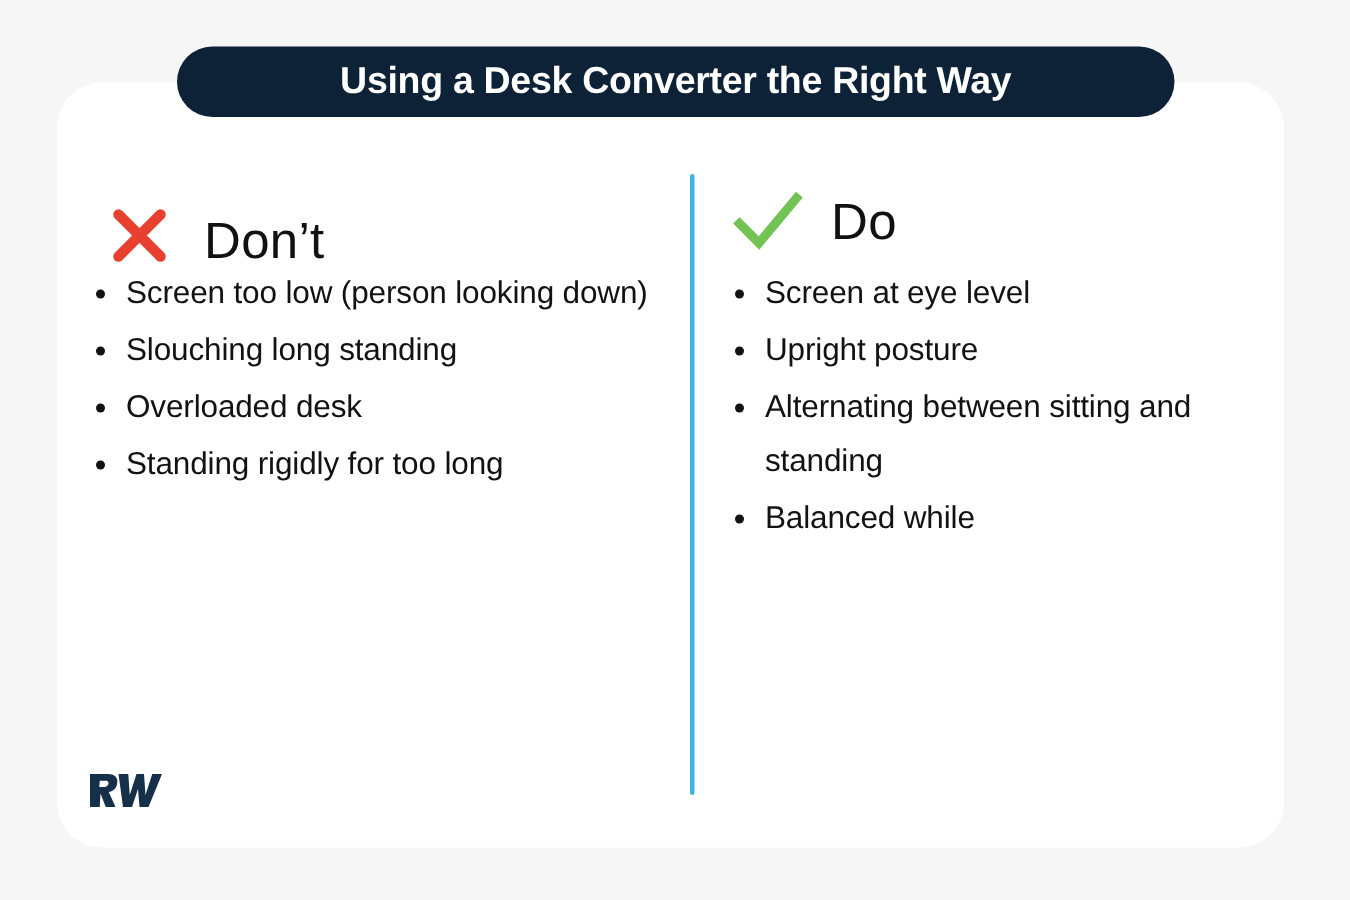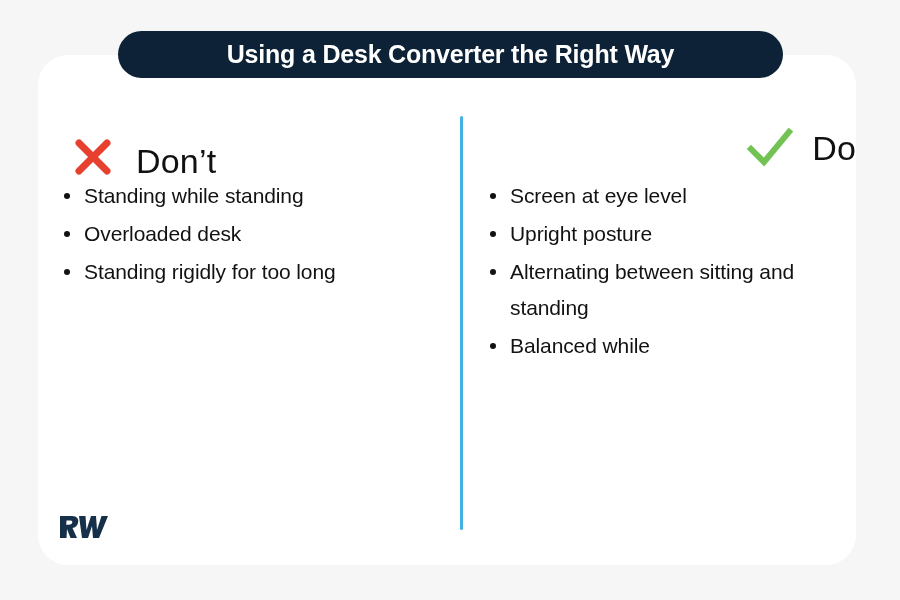--- a/index.html
+++ b/index.html
@@ -93,21 +93,21 @@
   }
 
   
   .col-head {
     display: flex;
     align-items: center;
     height: 60px;
     margin-top: 18px;
   }
   .col-head-left  { margin-left: 12px; align-items: flex-end; }
-  .col-head-right { margin-left: 2px; justify-content: flex-end; }
+  .col-head-right { margin-left: 2px; }
 
   .mark-icon {
     display: block;
     flex: 0 0 auto;
   }
   .head-label {
     font-family: "Liberation Sans", sans-serif;
     font-size: 34px;
     font-weight: normal;
     color: #111111;
@@ -175,21 +175,22 @@
     <div class="column column-left">
       <div class="col-head col-head-left">
         <svg class="mark-icon" width="42" height="42" viewBox="0 0 42 42">
           <line x1="7" y1="7" x2="35" y2="35" stroke="#e8402f" stroke-width="7" stroke-linecap="round"></line>
           <line x1="35" y1="7" x2="7" y2="35" stroke="#e8402f" stroke-width="7" stroke-linecap="round"></line>
         </svg>
         <span class="head-label head-label-dont">Don’t</span>
       </div>
 
       <ul class="bullets bullets-left">
-        <li>Standing while standing</li>
+        <li>Screen too low (person looking down)</li>
+        <li>Slouching long standing</li>
         <li>Overloaded desk</li>
         <li>Standing rigidly for too long</li>
       </ul>
     </div>
 
     <div class="column column-right">
       <div class="col-head col-head-right">
         <svg class="mark-icon" width="48" height="44" viewBox="0 0 48 44">
           <polyline points="5,23 18,36 43,6" fill="none" stroke="#72c254" stroke-width="6" stroke-linecap="square" stroke-linejoin="miter"></polyline>
         </svg>

